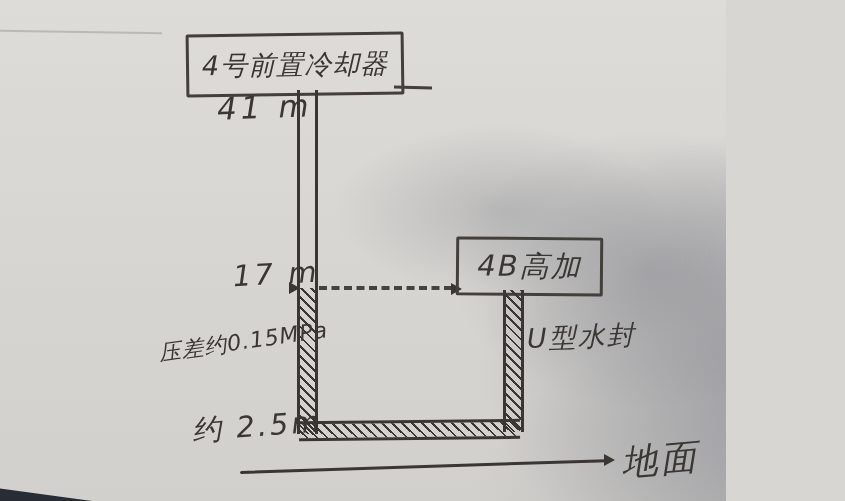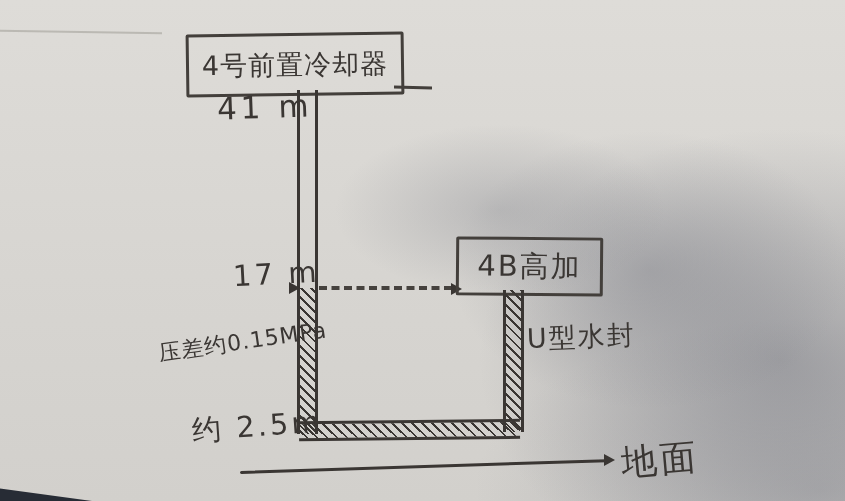--- a/index.html
+++ b/index.html
@@ -2,28 +2,29 @@
 <html><head>
 <meta charset="utf-8">
 <style>
   html,body{margin:0;padding:0;}
   body{
     width:845px;height:501px;overflow:hidden;
     font-family:"DejaVu Sans",sans-serif;
     background:#d8d6d2;
   }
   .paper{
-    position:relative;width:845px;height:501px;
+    position:relative;width:726px;height:501px;
     background-color:#d8d6d2;
     background-image:
       radial-gradient(ellipse 250px 130px at 500px 210px, rgba(128,130,138,.35), transparent 66%),
       radial-gradient(ellipse 300px 210px at 650px 270px, rgba(120,122,131,.42), transparent 66%),
       radial-gradient(ellipse 430px 330px at 780px 360px, rgba(112,114,124,.52), transparent 70%),
       radial-gradient(ellipse 480px 240px at 820px 490px, rgba(125,127,136,.38), transparent 72%),
       linear-gradient(180deg,#dedcd8 0%,#d7d5d1 55%,#d2d0cc 100%);
+    font-style: italic;
   }
   .label{position:absolute;white-space:nowrap;color:#3a3633;}
 
   
   .cooler-box{
     position:absolute;left:186px;top:33px;width:212px;height:57px;
     border:3.5px solid #433f3b;border-radius:2px;
     transform:rotate(-0.8deg);
     display:flex;align-items:center;justify-content:center;
     font-size:27px;letter-spacing:1px;color:#3a3633;

